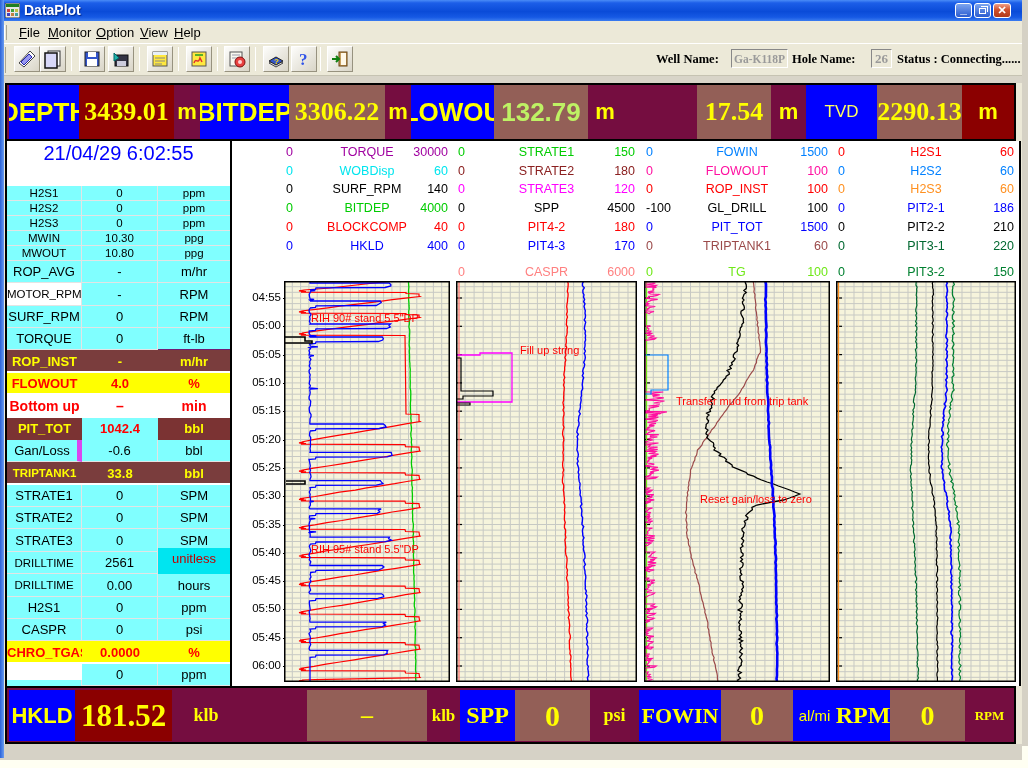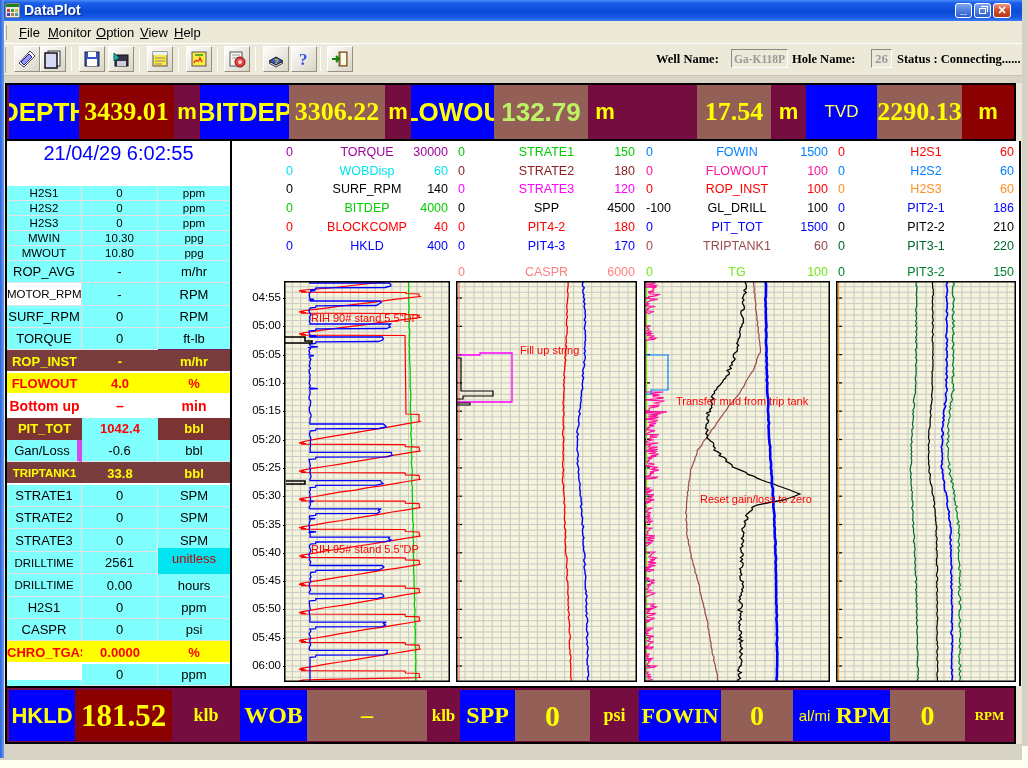--- a/index.html
+++ b/index.html
@@ -855,23 +855,20 @@
   <div class="abs" style="left:7px;top:688px;width:1007px;height:54px;background:#750D40"></div>
   <div style="position:absolute;left:9px;top:690px;width:66px;height:51px;background:#0000FF;overflow:hidden;display:flex;align-items:center;justify-content:center;white-space:nowrap;">
       <span style="font-family:'Liberation Sans',sans-serif;font-weight:bold;font-size:22px;color:#FFFF00">HKLD</span>
     </div>
     <div style="position:absolute;left:75px;top:690px;width:97px;height:51px;background:#8B0000;overflow:hidden;display:flex;align-items:center;justify-content:center;white-space:nowrap;">
       <span style="font-family:'Liberation Serif',serif;font-weight:bold;font-size:31px;color:#FFFF00">181.52</span>
     </div>
     <div style="position:absolute;left:172px;top:690px;width:68px;height:51px;background:#750D40;overflow:hidden;display:flex;align-items:center;justify-content:center;white-space:nowrap;">
       <span style="font-family:'Liberation Serif',serif;font-weight:bold;font-size:18px;color:#FFFF00">klb</span>
     </div>
-    <div style="position:absolute;left:240px;top:690px;width:67px;height:51px;background:#0000FF;overflow:hidden;display:flex;align-items:center;justify-content:center;white-space:nowrap;">
-      <span style="font-family:'Liberation Serif',serif;font-weight:bold;font-size:24px;color:#FFFF00">WOB</span>
-    </div>
     <div style="position:absolute;left:307px;top:690px;width:120px;height:51px;background:#935F57;overflow:hidden;display:flex;align-items:center;justify-content:center;white-space:nowrap;">
       <span style="font-family:'Liberation Serif',serif;font-weight:bold;font-size:24px;color:#FFFF00">–</span>
     </div>
     <div style="position:absolute;left:427px;top:690px;width:33px;height:51px;background:#750D40;overflow:hidden;display:flex;align-items:center;justify-content:center;white-space:nowrap;">
       <span style="font-family:'Liberation Serif',serif;font-weight:bold;font-size:17px;color:#FFFF00">klb</span>
     </div>
     <div style="position:absolute;left:460px;top:690px;width:55px;height:51px;background:#0000FF;overflow:hidden;display:flex;align-items:center;justify-content:center;white-space:nowrap;">
       <span style="font-family:'Liberation Serif',serif;font-weight:bold;font-size:24px;color:#FFFF00">SPP</span>
     </div>
     <div style="position:absolute;left:515px;top:690px;width:75px;height:51px;background:#935F57;overflow:hidden;display:flex;align-items:center;justify-content:center;white-space:nowrap;">

